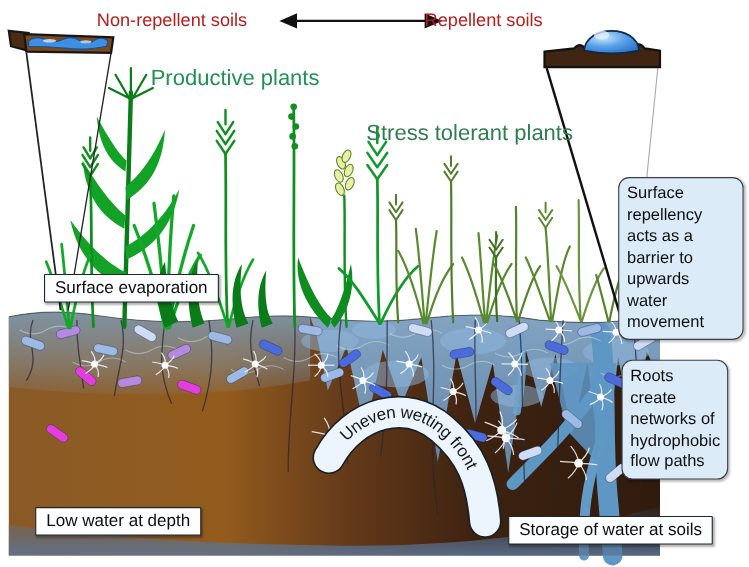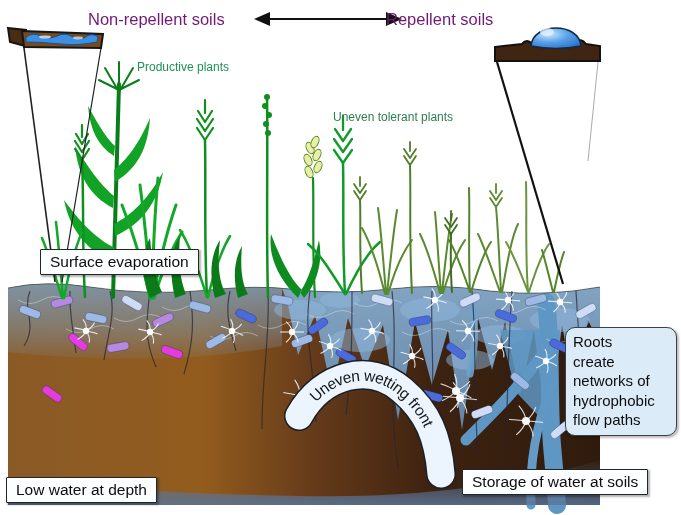--- a/index.html
+++ b/index.html
@@ -1,20 +1,20 @@
 <!DOCTYPE html>
 <html><head>
 <meta charset="utf-8">
 <style>
   html,body{margin:0;padding:0;background:#fff;}
   .scene{position:relative;width:681px;height:515px;background:#ffffff;overflow:hidden;
          font-family:"Liberation Sans",sans-serif;color:#111;}
   .scene svg{position:absolute;left:0;top:0;}
-  .lbl{position:absolute;white-space:nowrap;font-size:16.5px;color:#701a75;}
-  .glabel{font-size:12px;}
+  .lbl{position:absolute;white-space:nowrap;font-size:16.5px;color:#b91c1c;}
+  .glabel{font-size:20px;}
   .prod{color:#1e9155;}
   .stress{color:#2e7d4f;}
   .pill{position:absolute;background:#fdfeff;border:1.7px solid #22262a;border-radius:1px;
         padding:3px 9px;font-size:15.5px;color:#0d0d0d;white-space:nowrap;
         box-shadow:1.5px 1.5px 2px rgba(0,0,0,.3);}
   .bluebox{position:absolute;background:#dcebf8;border:1.6px solid #3a4048;border-radius:10px;
         padding:4px 6px 5px 7px;font-size:15px;line-height:1.3;color:#0d0d0d;
         white-space:pre-line;box-shadow:1.5px 1.5px 2px rgba(0,0,0,.25);}
 </style>
 </head>
@@ -378,25 +378,32 @@
     <path d="M495 47 L522 44 q 5 -6 10 0 L545 44 q 4 -5 8 0 L576 43 q 5 -6 10 1 L600 46 L600 61 L495 61 Z" fill="#402512" stroke="#121212" stroke-width="2"></path>
     <path d="M531 46 C533 22 579 22 581 46 Q556 51 531 46 Z" fill="url(#gDrop)" stroke="#102a4a" stroke-width="1.5"></path>
     <ellipse cx="547" cy="32" rx="7" ry="4" fill="#e4f2ff" opacity=".75"></ellipse>
   </g>
 </svg>
 
 <div class="lbl" style="left:88px;top:10px;">Non-repellent soils</div>
 <div class="lbl" style="left:386px;top:10px;">Repellent soils</div>
 
 <div class="lbl glabel prod" style="left:137px;top:60px;">Productive plants</div>
-<div class="lbl glabel stress" style="left:333px;top:110px;">Uneven tolerant plants</div>
+<div class="lbl glabel stress" style="left:333px;top:110px;">Stress tolerant plants</div>
 
 <div class="pill" style="left:40px;top:249px;">Surface evaporation</div>
-<div class="pill" style="left:6px;top:461px;margin-top:16px;">Low water at depth</div>
+<div class="pill" style="left:32px;top:461px;">Low water at depth</div>
 <div class="pill" style="left:462px;top:469px;">Storage of water at soils</div>
 
-<div class="bluebox" style="left:565px;top:327px;width:112px;box-sizing:border-box;">Roots
+<div class="bluebox" style="left:562px;top:161px;width:114px;box-sizing:border-box;">Surface
+repellency
+acts as a
+barrier to
+upwards
+water
+movement</div>
+<div class="bluebox" style="left:565px;top:327px;width:97px;box-sizing:border-box;">Roots
 create
 networks of
 hydrophobic
 flow paths</div>
 
 </div>
 
 </body></html>

